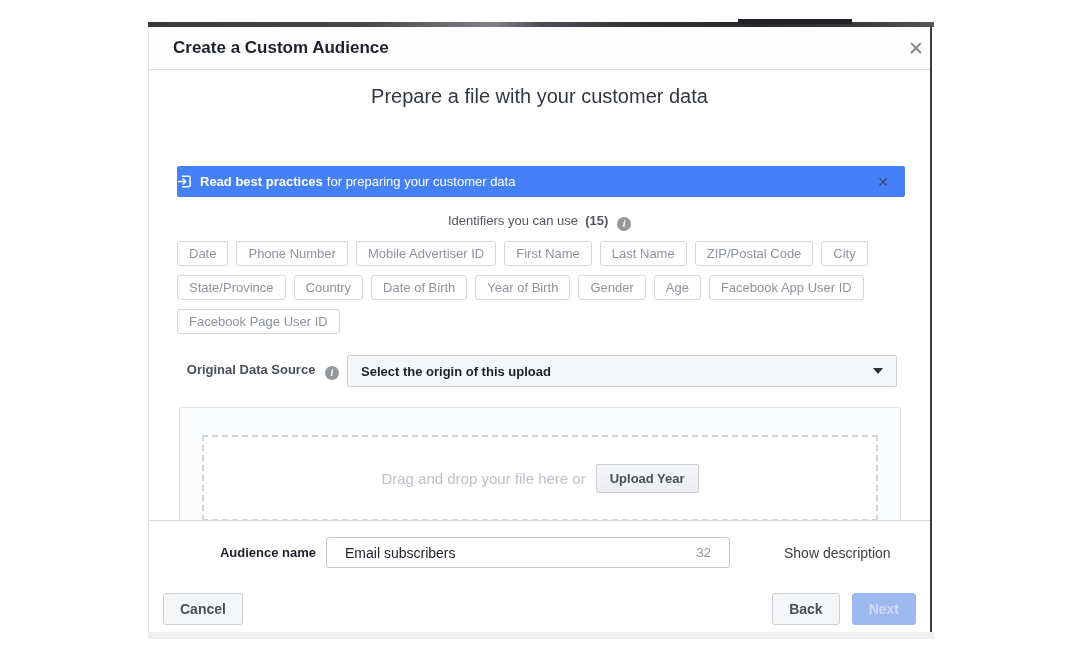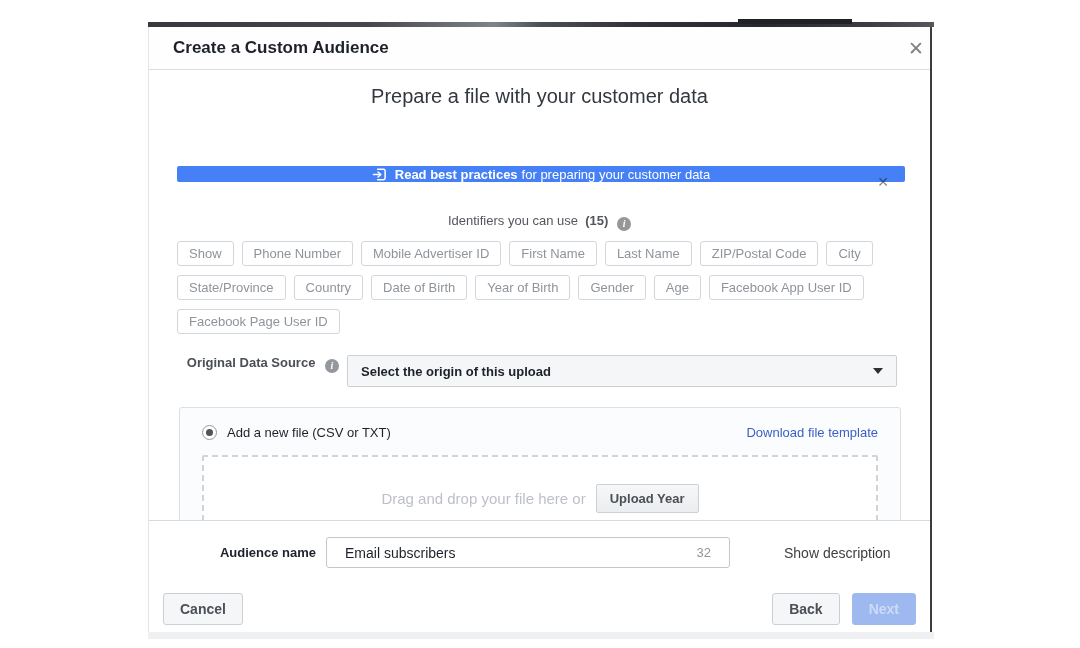--- a/index.html
+++ b/index.html
@@ -19,37 +19,37 @@
 
   .dialog-header { position:absolute; top:0; left:0; right:0; height:43px; background:#fefefe;
     border-bottom:1px solid #dcdee3; display:flex; align-items:center; padding:0 6px 0 24px; }
   .dialog-title { font-size:17px; font-weight:bold; color:#1d2129; }
   .dialog-close { margin-left:auto; font-size:19px; color:#7f8489; cursor:pointer; font-weight:400; line-height:1; }
 
   .content { position:absolute; top:44px; left:0; right:0; height:449px; overflow:hidden; }
 
   .heading { margin-top:14px; text-align:center; font-size:20px; color:#33383e; font-weight:400; }
 
-  .banner { position:absolute; left:28px; top:95px; width:728px; height:16px; background:#4580F7; border-radius:2px;
-    display:flex; align-items:center; justify-content:center; color:#fff; font-size:13px; cursor:pointer; }
+  .banner { position:absolute; left:28px; top:95px; width:728px; height:31px; background:#4580F7; border-radius:2px;
+    display:flex; align-items:center; color:#fff; font-size:13px; cursor:pointer; }
   .banner .b-bold { font-weight:bold; margin:0 4px 0 8px; }
   .banner-close { position:absolute; right:16px; top:8px; font-size:14px; color:rgba(30,30,25,0.55); cursor:pointer; }
 
   .identifiers-label { position:absolute; top:142px; left:0; right:0; text-align:center;
     font-size:13px; color:#53565c; }
   .identifiers-label .cnt { font-weight:bold; }
   .info-icon { display:inline-block; width:14px; height:14px; border-radius:50%; background:#94989d;
     color:#fff; font-size:10px; line-height:14px; text-align:center; font-weight:bold; font-style:italic;
     vertical-align:-2px; margin-left:5px; font-family:"Liberation Serif", serif; cursor:pointer; }
 
   .chips { position:absolute; top:170px; left:28px; width:732px; display:flex; flex-wrap:wrap; column-gap:8px; row-gap:9px; }
   .chip { display:inline-block; padding:4px 11px; font-size:13px; line-height:15px; color:#8f949c;
     border:1px solid #d3d6db; border-radius:3px; background:#fff; white-space:nowrap; }
 
-  .source-row { position:absolute; top:284px; left:0; width:100%; height:32px; display:flex; }
+  .source-row { position:absolute; top:284px; left:0; width:100%; height:32px; display:flex; align-items:center; }
   .source-label { width:190px; text-align:right; font-size:13px; font-weight:bold; color:#4b4f56; }
   .source-label .info-icon { margin-left:6px; }
   .dropdown { margin-left:8px; width:550px; height:32px; background:#f5f6f7; border:1px solid #ccd0d5; border-radius:2px;
     display:flex; align-items:center; padding:0 13px; cursor:pointer; }
   .dropdown-value { font-size:13px; font-weight:bold; color:#1d2129; }
   .caret { margin-left:auto; width:0; height:0; border-left:5px solid transparent; border-right:5px solid transparent;
     border-top:6px solid #2c2f33; }
 
   .file-panel { position:absolute; top:336px; left:30px; width:722px; height:200px;
     background:#fbfcfd; border:1px solid #dcdfe3; border-radius:3px; padding:14px 22px; }
@@ -118,21 +118,21 @@
         <span class="banner-close">✕</span>
       </div>
 
       <div class="identifiers-label">
         <span>Identifiers you can use</span>
         <span class="cnt">&nbsp;</span><span class="cnt">(15)</span>
         <span class="info-icon">i</span>
       </div>
 
       <div class="chips">
-          <span class="chip">Show</span>
+          <span class="chip">Date</span>
           <span class="chip">Phone Number</span>
           <span class="chip">Mobile Advertiser ID</span>
           <span class="chip">First Name</span>
           <span class="chip">Last Name</span>
           <span class="chip">ZIP/Postal Code</span>
           <span class="chip">City</span>
           <span class="chip">State/Province</span>
           <span class="chip">Country</span>
           <span class="chip">Date of Birth</span>
           <span class="chip">Year of Birth</span>
@@ -147,27 +147,20 @@
           <span>Original Data Source</span>
           <span class="info-icon">i</span>
         </span>
         <div class="dropdown">
           <span class="dropdown-value">Select the origin of this upload</span>
           <span class="caret"></span>
         </div>
       </div>
 
       <div class="file-panel">
-        <div class="radio-row">
-          <span class="radio-outer">
-              <span class="radio-dot"></span>
-            </span>
-          <span class="radio-label">Add a new file (CSV or TXT)</span>
-          <span class="template-link">Download file template</span>
-        </div>
         <div class="dropzone">
           <span class="dropzone-text">Drag and drop your file here or</span>
           <button class="upload-btn">Upload Year</button>
         </div>
       </div>
 
     </div>
 
     <div class="footer-divider"></div>
 

